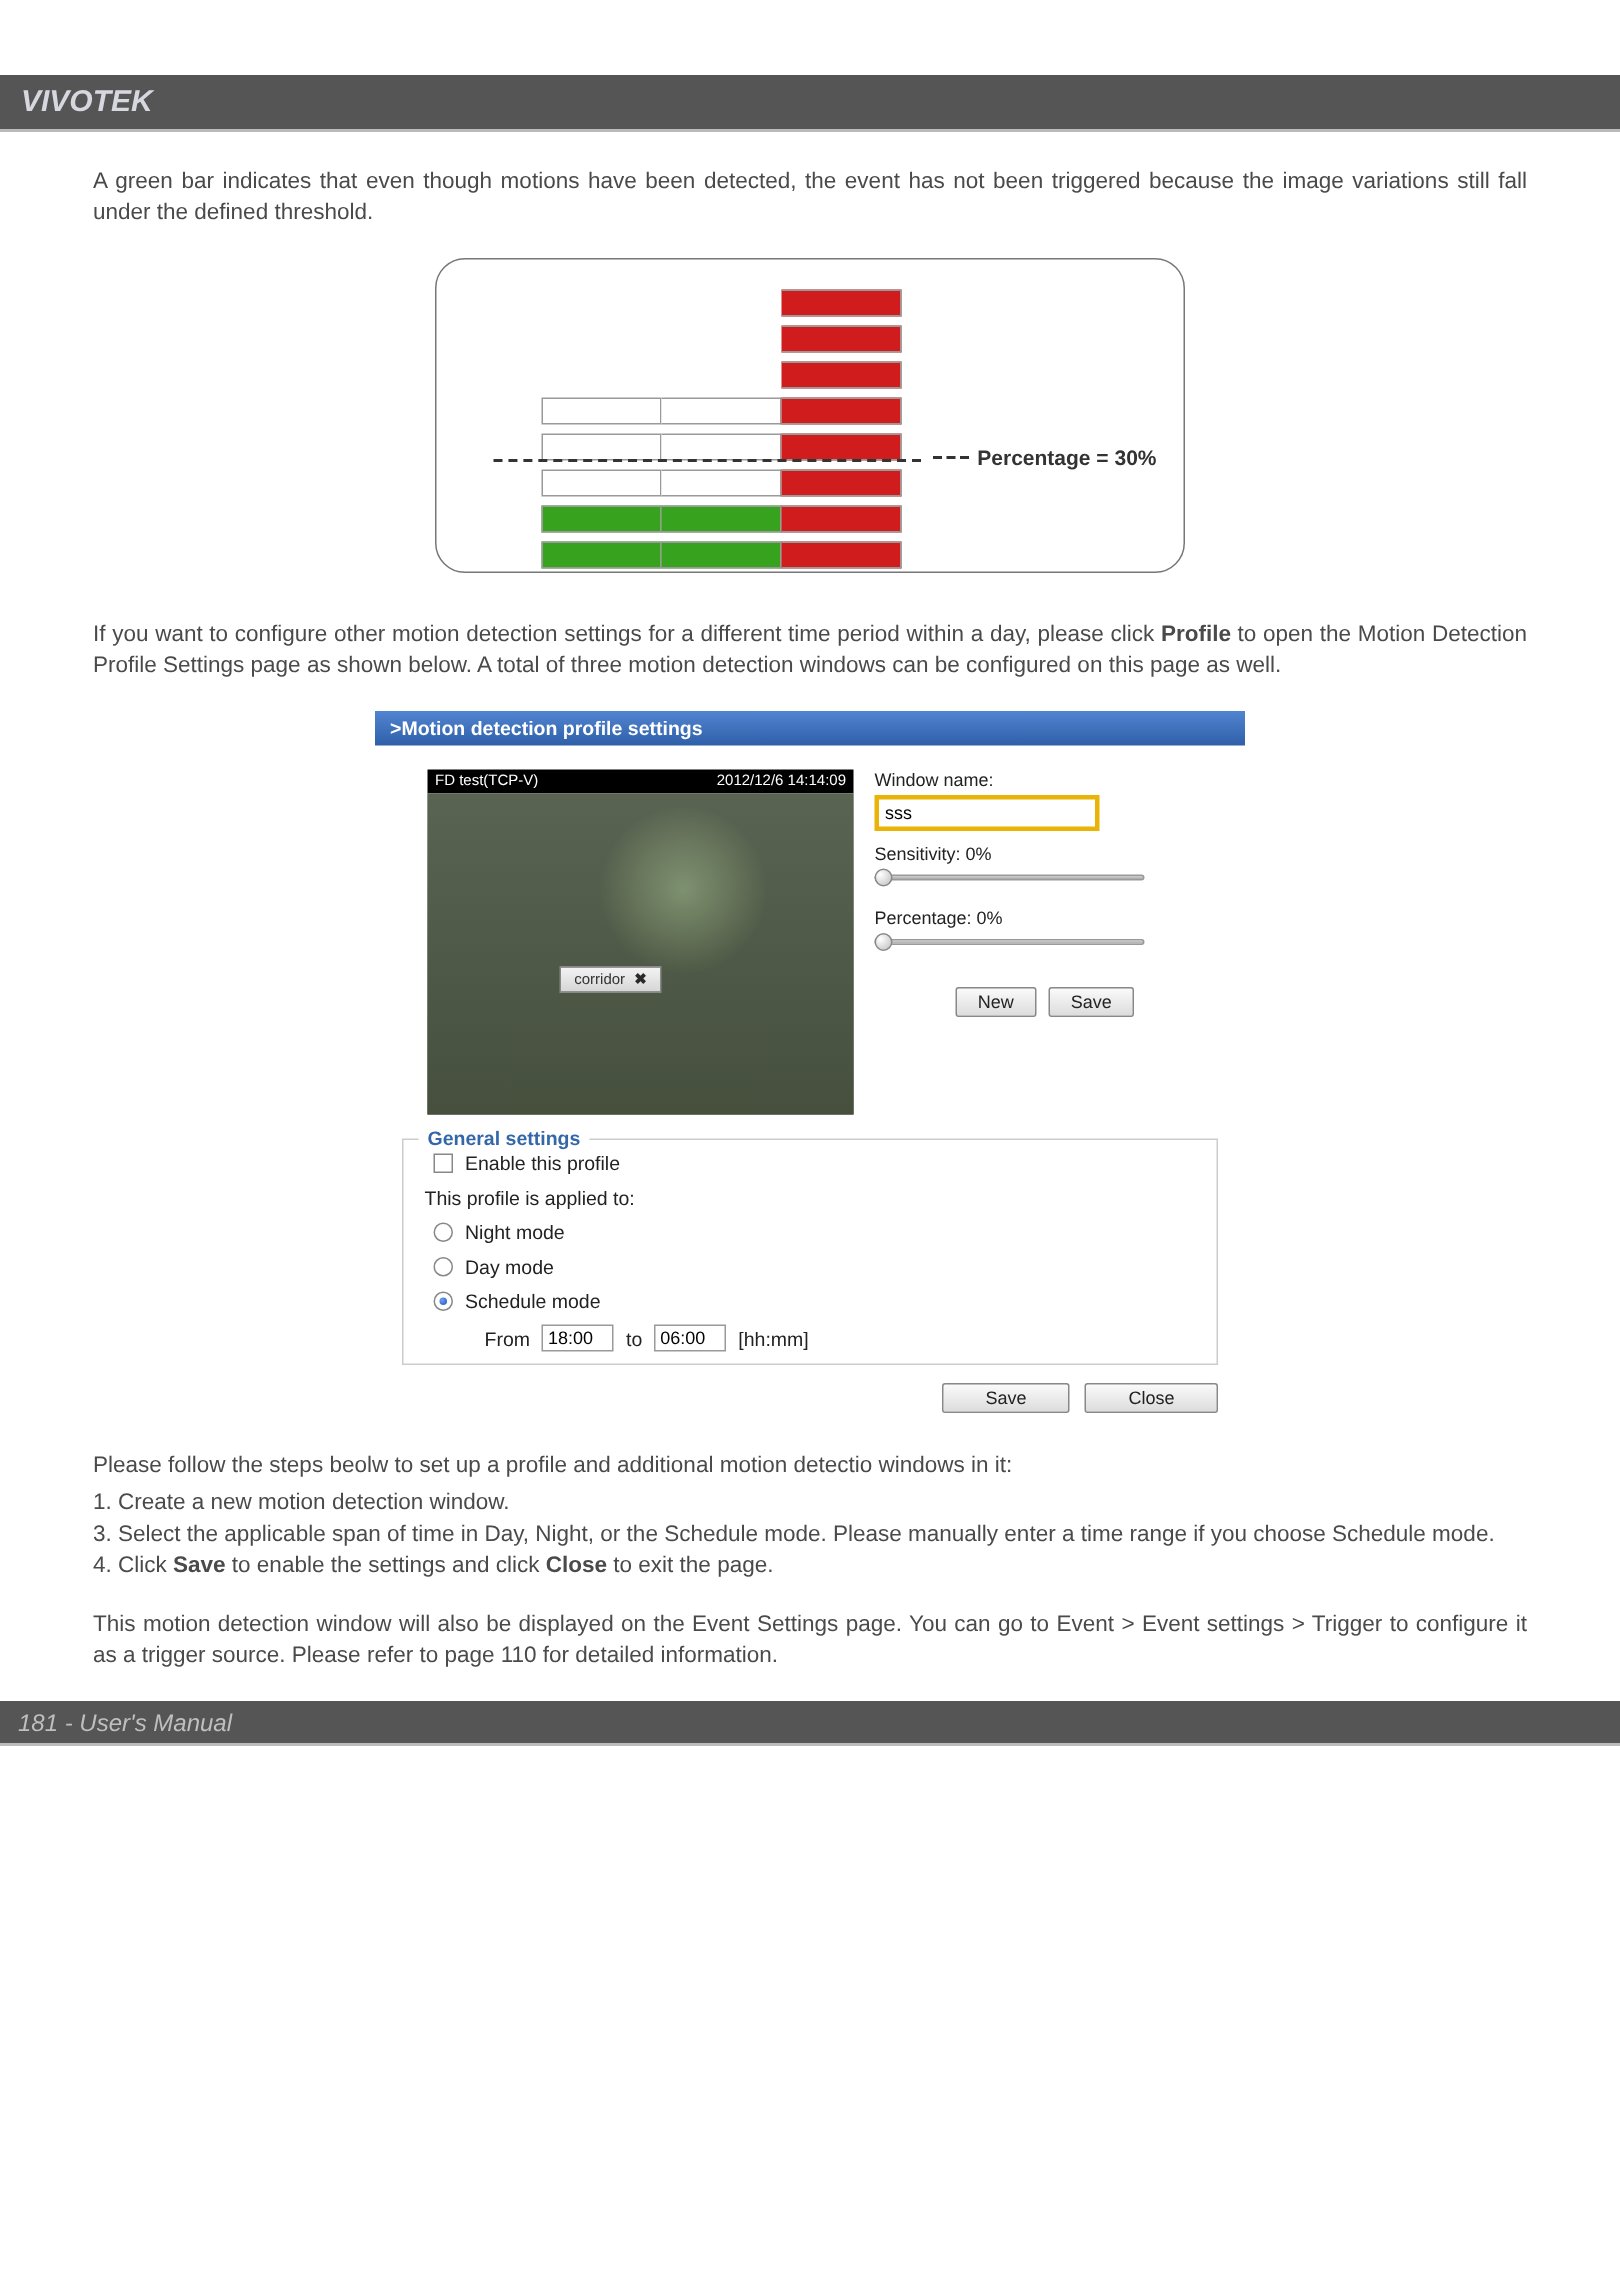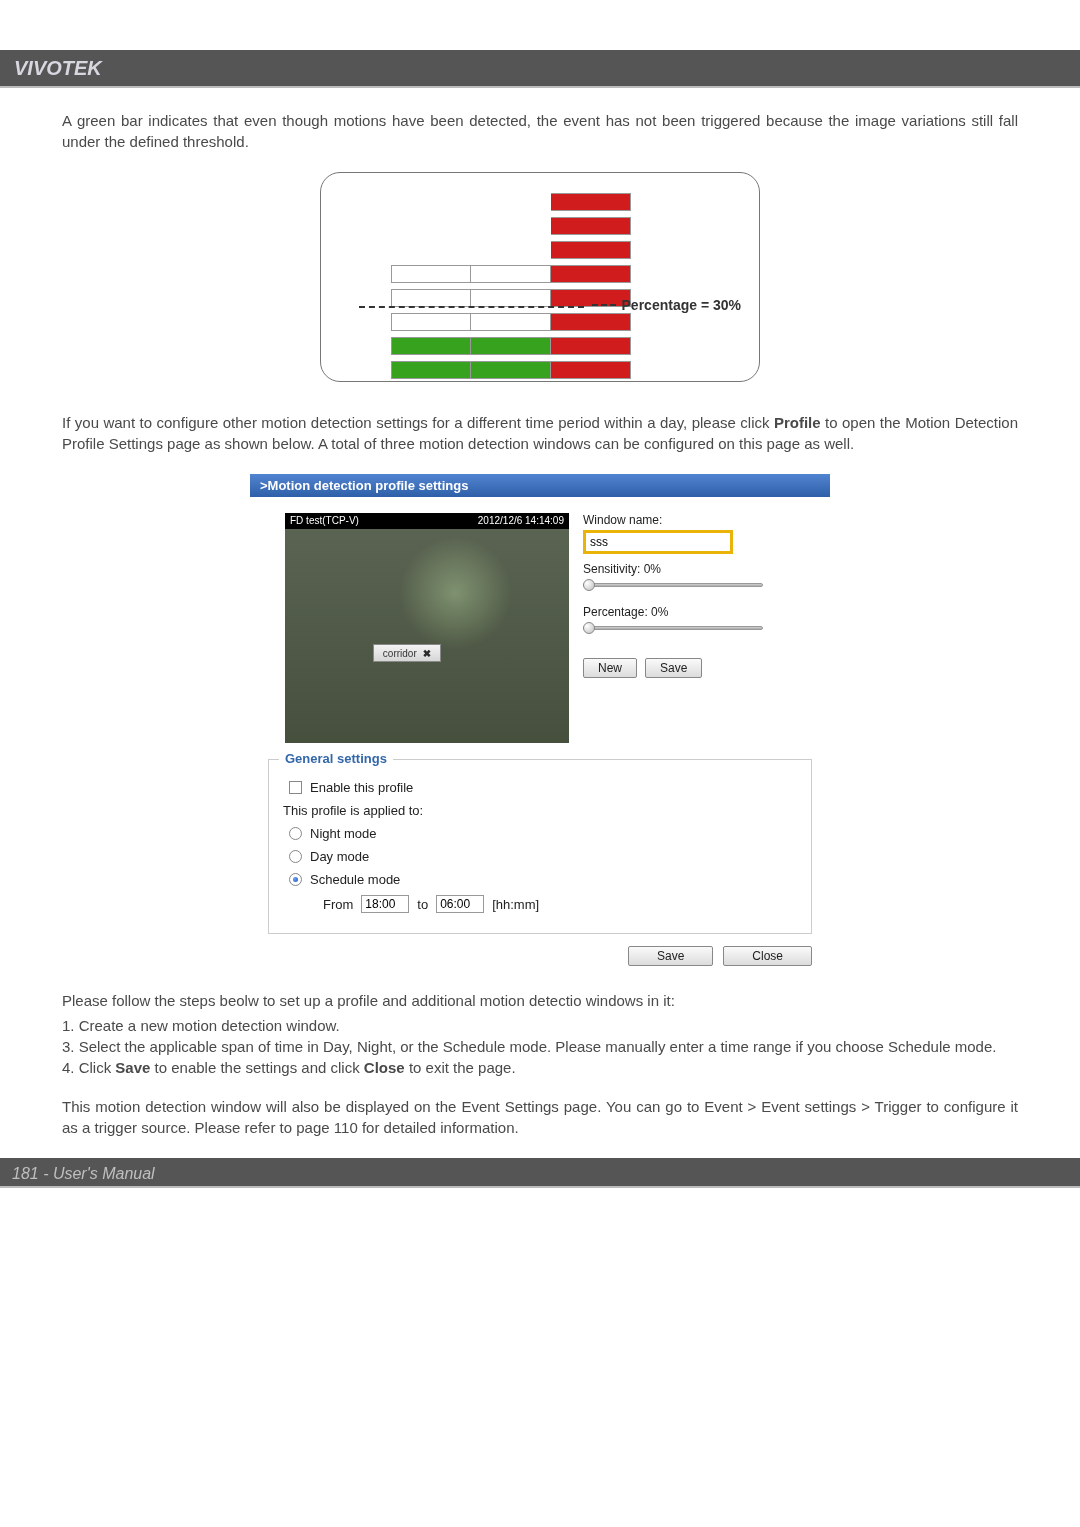--- a/index.html
+++ b/index.html
@@ -3,21 +3,21 @@
 <meta charset="utf-8">
 <style>
   * { box-sizing: border-box; margin: 0; padding: 0; }
   body { font-family: Arial, Helvetica, sans-serif; background: #fff; color: #333; }
   .page { width: 1080px; margin: 0 auto; background: #fff; }
   .header-bar { background: #555; color: #d7d7e0; padding: 0 14px; font-size: 20px; font-style: italic; font-weight: bold; height: 36px; line-height: 36px; margin-top: 50px; }
   .hr { height: 2px; background: #bbb; }
   .content { padding: 22px 62px 0 62px; }
   .para { font-size: 15px; line-height: 1.4; text-align: justify; color: #4a4a4a; margin-bottom: 20px; }
   .chart-wrap { display: flex; justify-content: center; margin: 20px 0 30px 0; }
-  .chart-box { border: 1px solid #777; border-radius: 20px; width: 440px; height: 210px; background: #fff; position: relative; padding: 20px 30px 18px 50px; }
+  .chart-box { border: 1px solid #777; border-radius: 20px; width: 500px; height: 210px; background: #fff; position: relative; padding: 20px 30px 18px 50px; }
   .bars { display: flex; flex-direction: column; gap: 6px; margin-left: 20px; }
   .bars .row { display: flex; height: 18px; }
   .cell { width: 80px; border: 1px solid #999; background: #fff; }
   .cell + .cell { border-left: none; }
   .cell.green { background: #37a21d; }
   .cell.red { background: #d01c1c; }
   .cell.empty { border: none; background: transparent; }
   .threshold-line { position: absolute; left: 38px; right: 175px; top: 133px; border-top: 2px dashed #333; }
   .pct-label { position: absolute; right: 18px; top: 124px; font-size: 14px; font-weight: bold; color: #333; display:flex; align-items:center; gap:6px; }
   .pct-label::before { content:""; display:inline-block; width:24px; border-top:2px dashed #333; }
@@ -38,23 +38,23 @@
   }
   .region { position: absolute; left: 88px; top: 115px; width: 68px; height: 18px; background: linear-gradient(#f3f3f3,#d6d6d6); border: 1px solid #888; font-size: 10px; color: #333; display:flex; align-items:center; justify-content:center; gap:6px; }
   .region .x { font-weight: bold; color: #2a2a2a; }
   .side { flex: 1; }
   .side-row { margin-bottom: 8px; }
   .side-label { font-size: 12px; color: #222; display:block; margin-bottom:3px; }
   .inp { width: 150px; border: 3px solid #eab308; padding: 2px 4px; font-size: 12px; background: #fff; color:#000; }
   .slider { position: relative; width: 180px; height: 12px; margin-top: 2px; }
   .slider-track { position: absolute; left:0; right:0; top:4px; height:4px; background: linear-gradient(#d0d0d0,#aaa); border-radius:3px; border:1px solid #999; }
   .slider-thumb { position:absolute; left:0; top:0; width:12px; height:12px; border-radius:50%; background: radial-gradient(circle at 30% 30%, #fff, #bfbfbf); border:1px solid #888; }
-  .btn-row { margin-top: 24px; display:flex; gap:8px; justify-content:flex-start; }
+  .btn-row { margin-top: 24px; display:flex; gap:8px; justify-content:center; }
   .btn { background: linear-gradient(#fafafa,#dcdcdc); border:1px solid #888; font-size:12px; padding:2px 14px; cursor:pointer; color:#222; border-radius:2px; }
-  .gs { border:1px solid #ccc; margin: 8px 18px 8px 18px; padding: 20px 14px; position: relative; }
+  .gs { border:1px solid #ccc; margin: 8px 18px 8px 18px; padding: 8px 14px; position: relative; }
   .gs-legend { position:absolute; top:-9px; left:10px; background:#fff; padding:0 6px; color:#3367a9; font-weight:bold; font-size:13px; }
   .gs .field { margin-left: 6px; margin-bottom: 8px; font-size:13px; color:#222; display:flex; align-items:center; gap:8px; }
   .chk { width:13px; height:13px; border:1px solid #888; background:#fff; display:inline-block; }
   .rad { width:13px; height:13px; border:1px solid #888; border-radius:50%; display:inline-block; position:relative; background:#fff; }
   .rad.sel::after { content:""; position:absolute; inset:3px; border-radius:50%; background: radial-gradient(circle at 35% 35%, #6aa0ff, #2255aa); }
   .sched-line { margin-left: 40px; display:flex; align-items:center; gap:8px; font-size:13px; color:#222; }
   .sched-line input { width:48px; border:1px solid #999; padding:1px 3px; font-size:12px; text-align:left; }
   .bottom-row { display:flex; gap:10px; justify-content:flex-end; padding: 4px 18px 10px 18px; }
   .bottom-row .btn { padding:2px 28px; }
   .footer-wrap { margin-top: 20px; }

